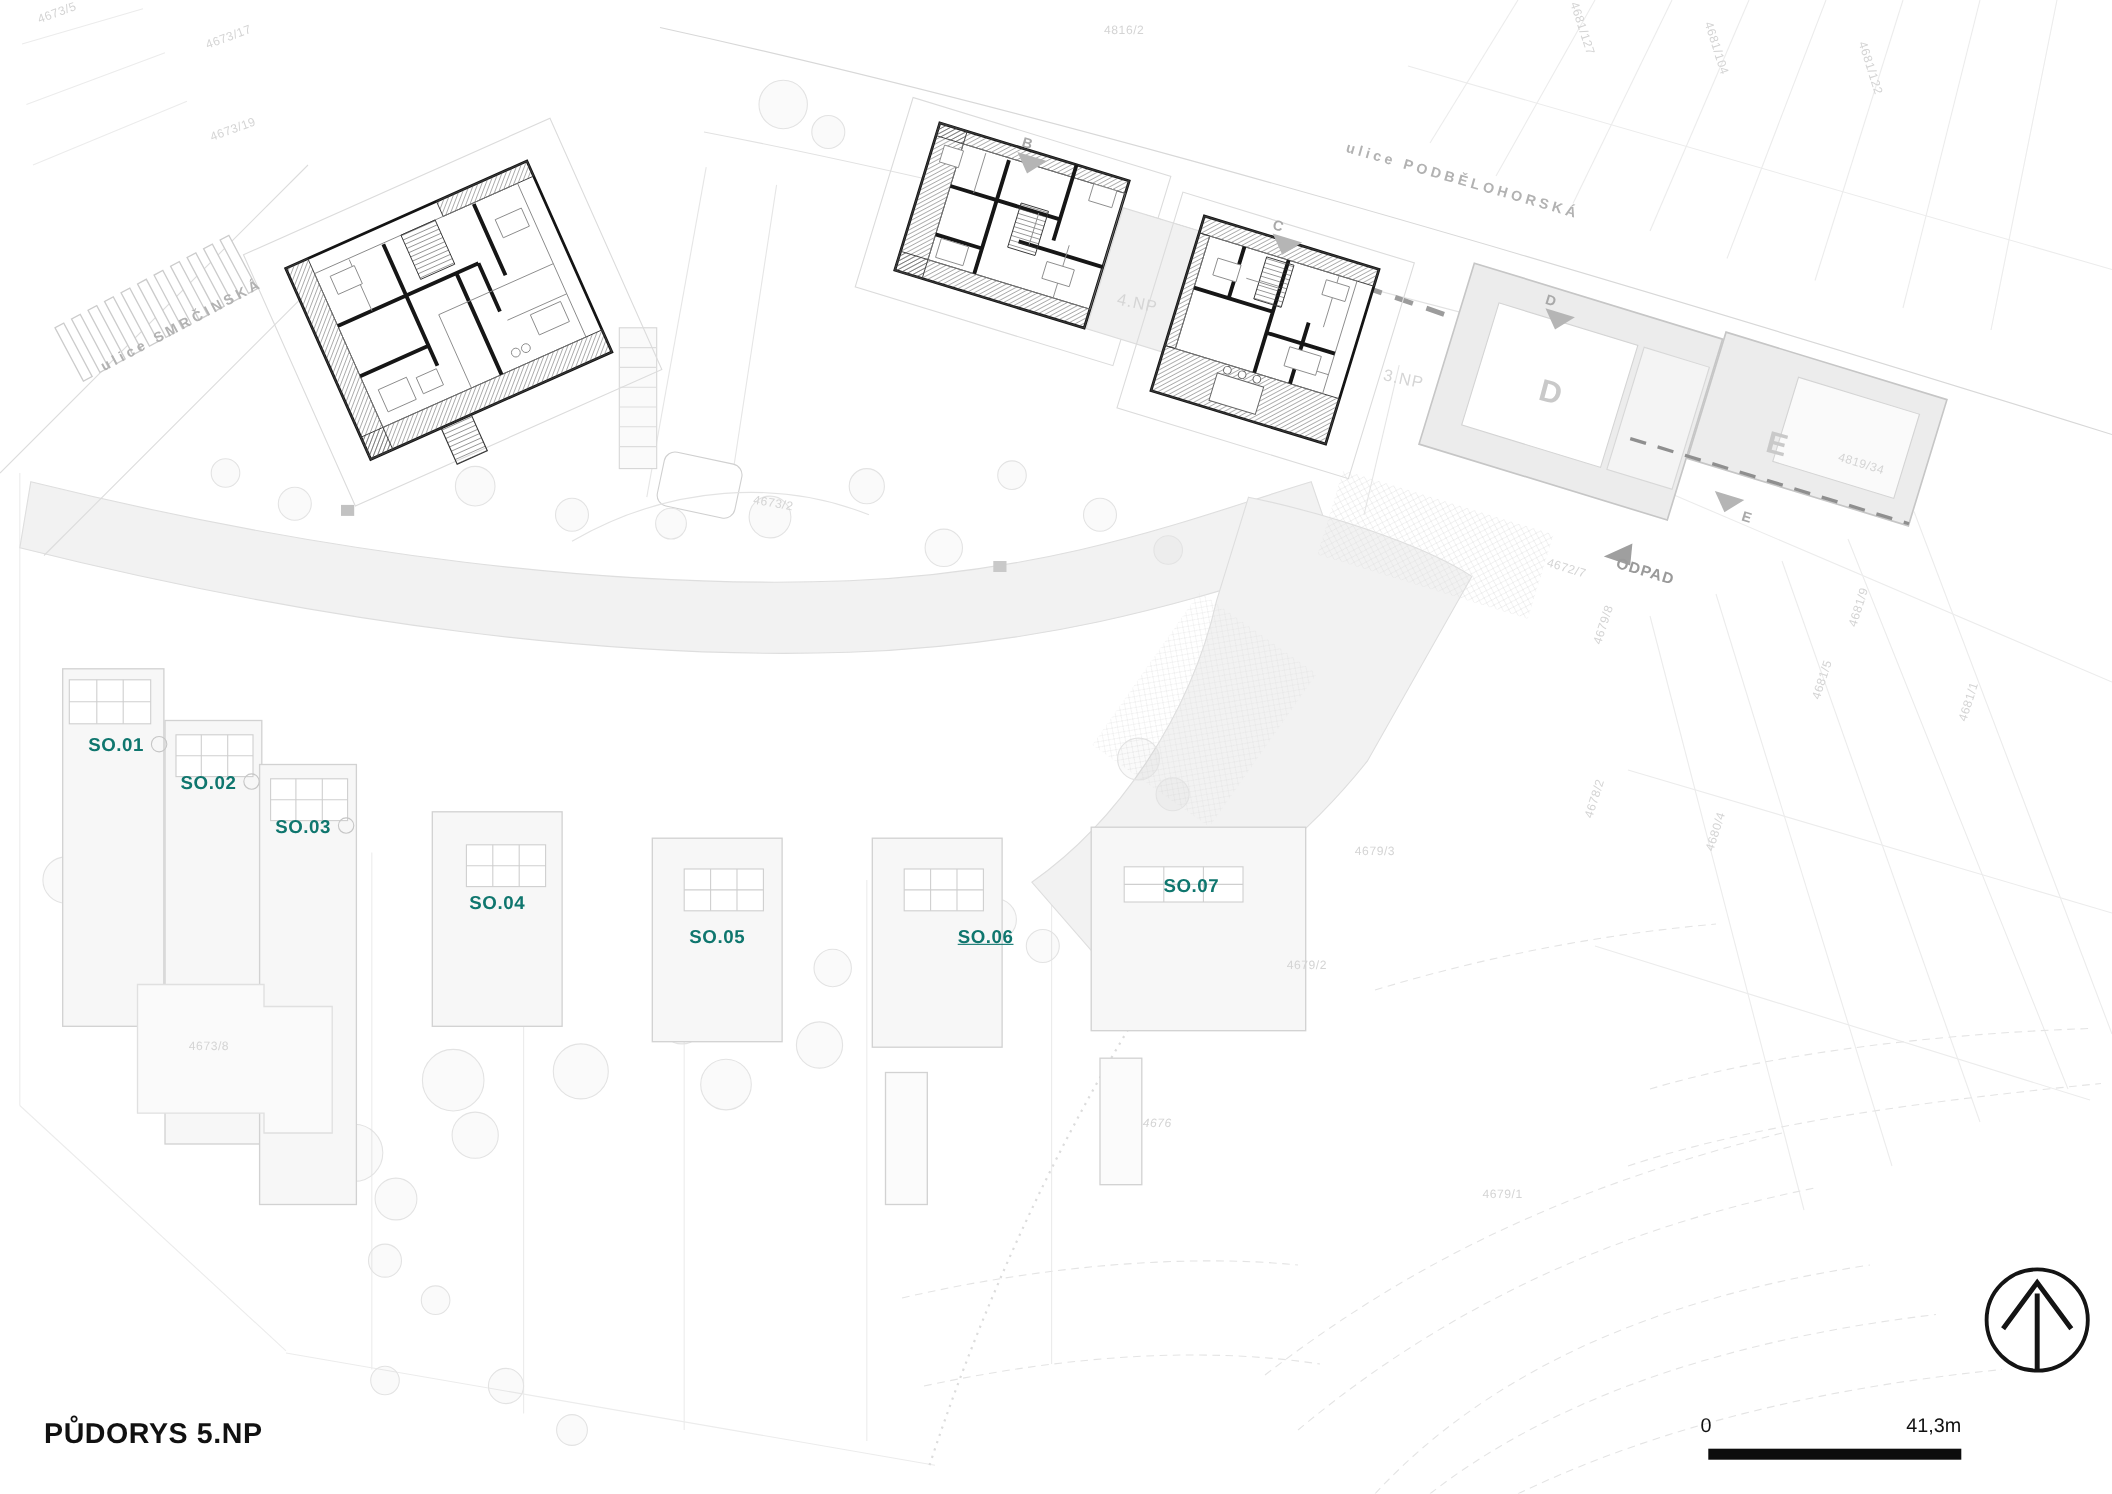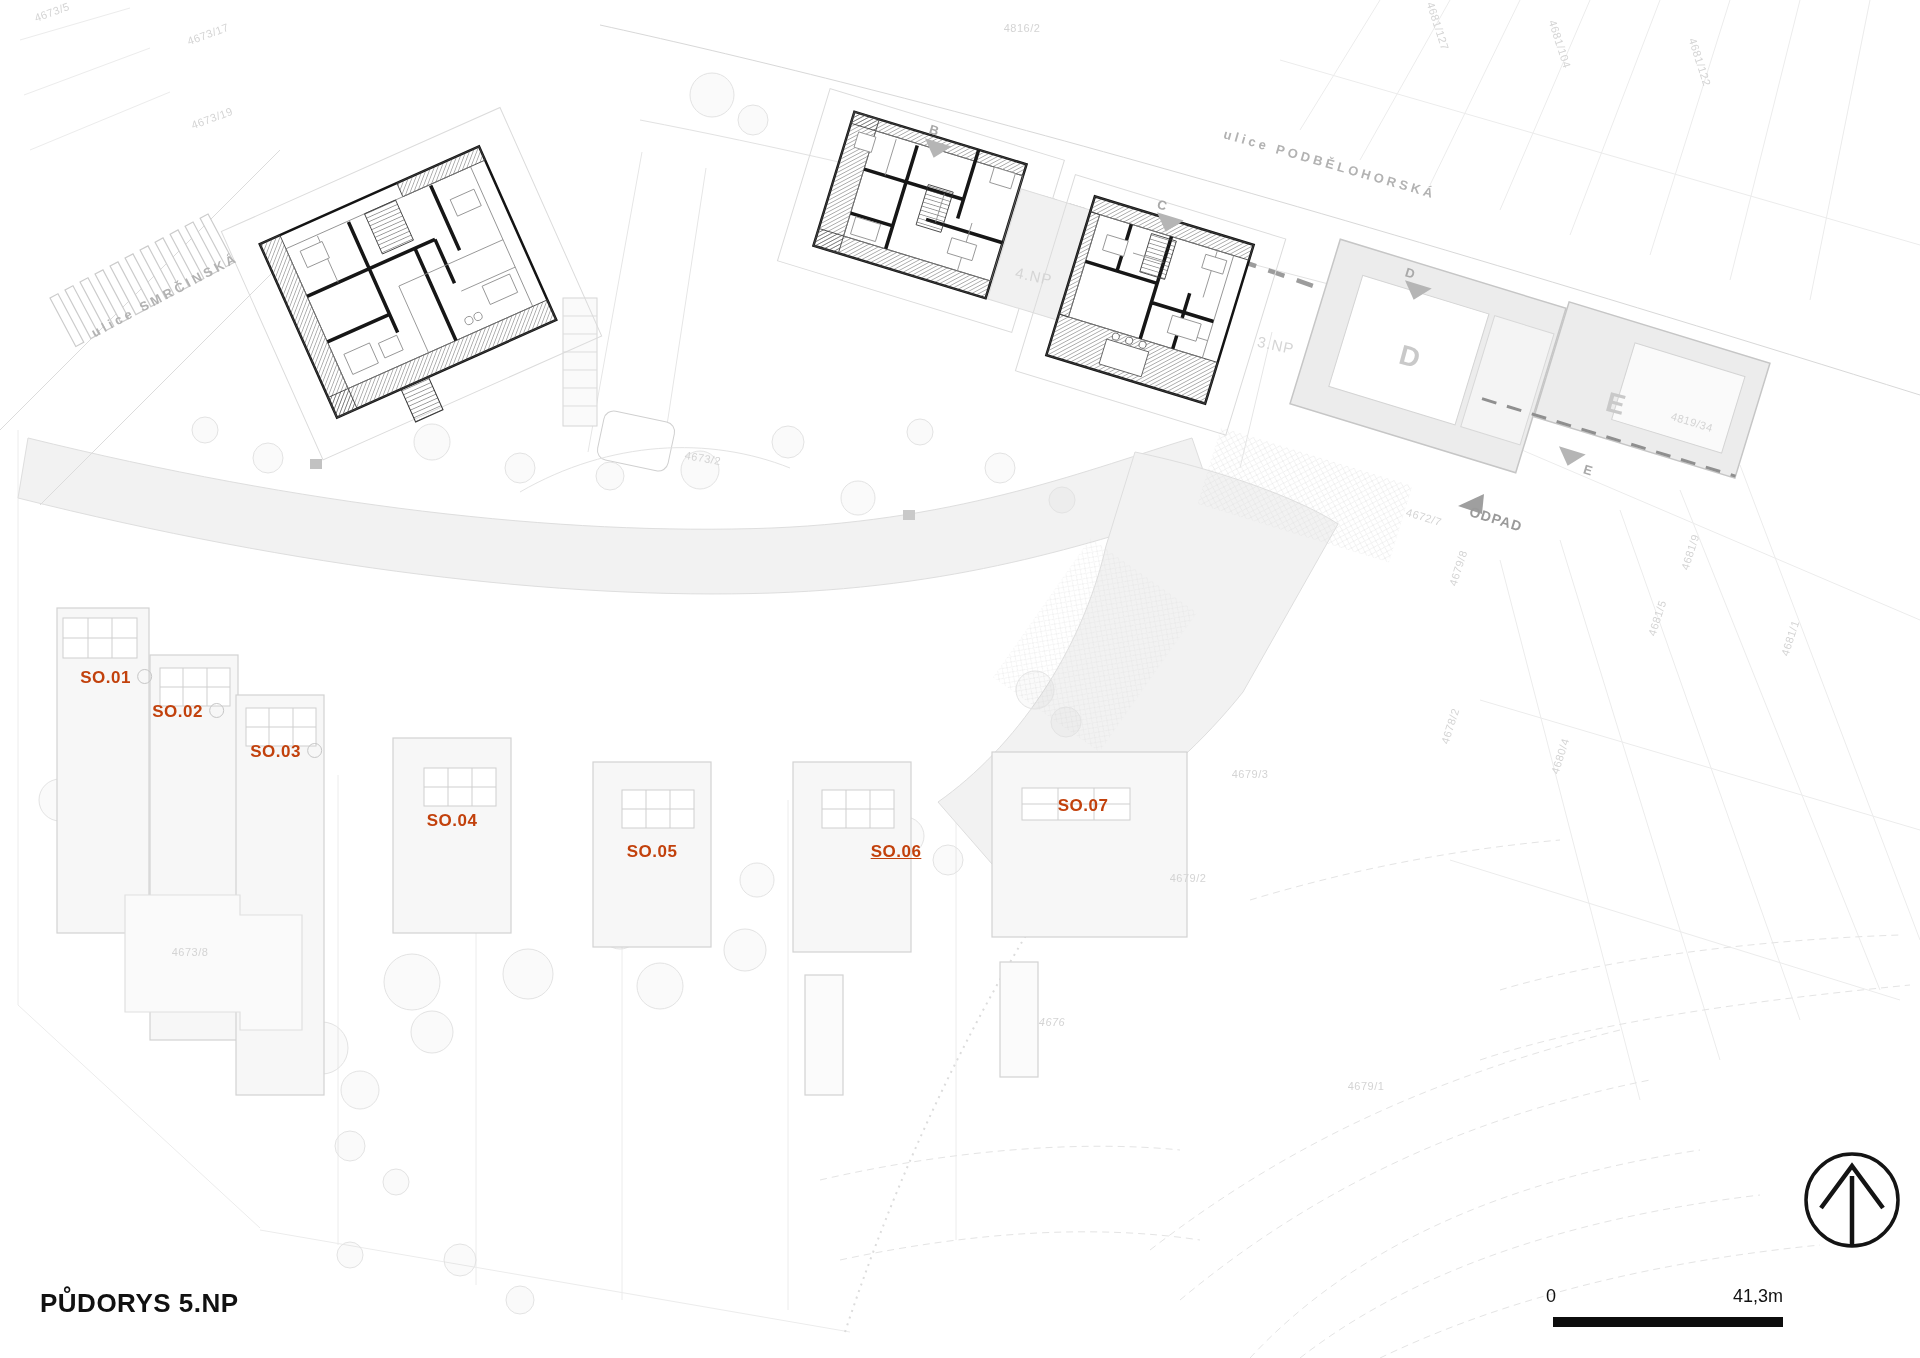--- a/index.html
+++ b/index.html
@@ -8,21 +8,21 @@
   #canvas svg{position:absolute;left:0;top:0;}
   .lbl{position:absolute;white-space:nowrap;color:#b8b8b8;}
   .ctr{transform-origin:center;}
   .title{font-size:26px;font-weight:bold;color:#111;letter-spacing:.5px;}
   .scale{font-size:18px;color:#111;}
   .street{font-size:13px;color:#b2b2b2;letter-spacing:3.5px;font-weight:bold;}
   .bigb{font-size:28px;font-weight:bold;color:#c9c9c9;letter-spacing:1px;}
   .np{font-size:15px;color:#d5d5d5;letter-spacing:1px;}
   .mk{font-size:13px;font-weight:bold;color:#a9a9a9;}
   .odp{font-size:14px;font-weight:bold;color:#9a9a9a;letter-spacing:1px;}
-  .villa{font-size:17px;font-weight:bold;color:#c2410c;letter-spacing:.5px;}
+  .villa{font-size:17px;font-weight:bold;color:#0f766e;letter-spacing:.5px;}
   .villa .circ{display:inline-block;width:13px;height:13px;border:1.5px solid #c6c6c6;
                border-radius:50%;margin-left:6px;vertical-align:-1px;}
   .pl{font-size:11px;color:#d4d4d4;letter-spacing:.5px;}
 </style>
 </head>
 <body>
 
 <div id="canvas">
 
 <svg width="1920" height="1358" viewBox="0 0 1920 1358">
@@ -328,21 +328,21 @@
 <div class="lbl odp ctr" style="left:1496px;top:519px;transform:translate(-50%,-50%) rotate(17deg);">ODPAD</div>
 
 <div class="lbl mk ctr" style="left:934px;top:130px;transform:translate(-50%,-50%) rotate(17deg);">B</div>
 <div class="lbl mk ctr" style="left:1162px;top:205px;transform:translate(-50%,-50%) rotate(17deg);">C</div>
 <div class="lbl mk ctr" style="left:1410px;top:273px;transform:translate(-50%,-50%) rotate(17deg);">D</div>
 <div class="lbl mk ctr" style="left:1588px;top:470px;transform:translate(-50%,-50%) rotate(17deg);">E</div>
 
 <div class="lbl villa ctr" style="left:116px;top:678px;transform:translate(-50%,-50%);">
   <span>SO.01</span><span class="circ"></span>
 </div>
-<div class="lbl villa ctr" style="left:188px;top:712px;transform:translate(-50%,-50%);">
+<div class="lbl villa ctr" style="left:200px;top:712px;transform:translate(-50%,-50%);">
   <span>SO.02</span><span class="circ"></span>
 </div>
 <div class="lbl villa ctr" style="left:286px;top:752px;transform:translate(-50%,-50%);">
   <span>SO.03</span><span class="circ"></span>
 </div>
 <div class="lbl villa ctr" style="left:452px;top:821px;transform:translate(-50%,-50%);">
   <span>SO.04</span>
 </div>
 <div class="lbl villa ctr" style="left:652px;top:852px;transform:translate(-50%,-50%);">
   <span>SO.05</span>

